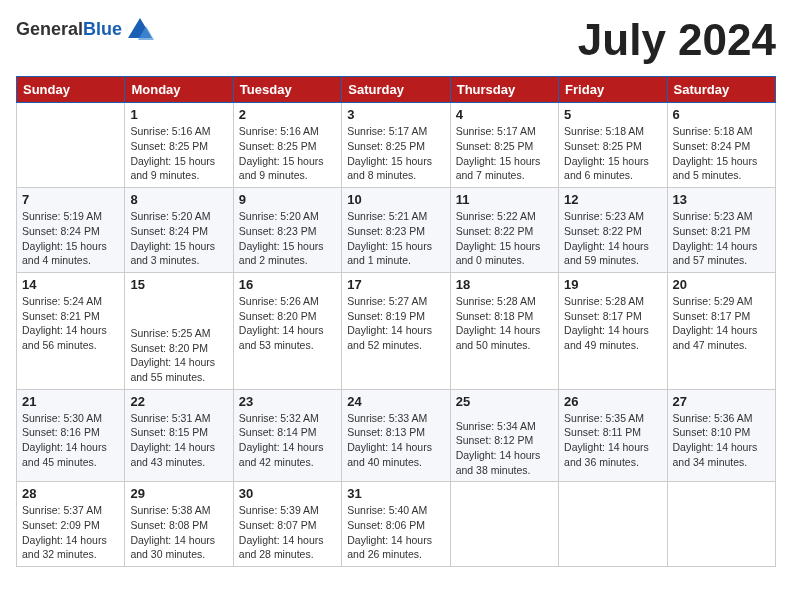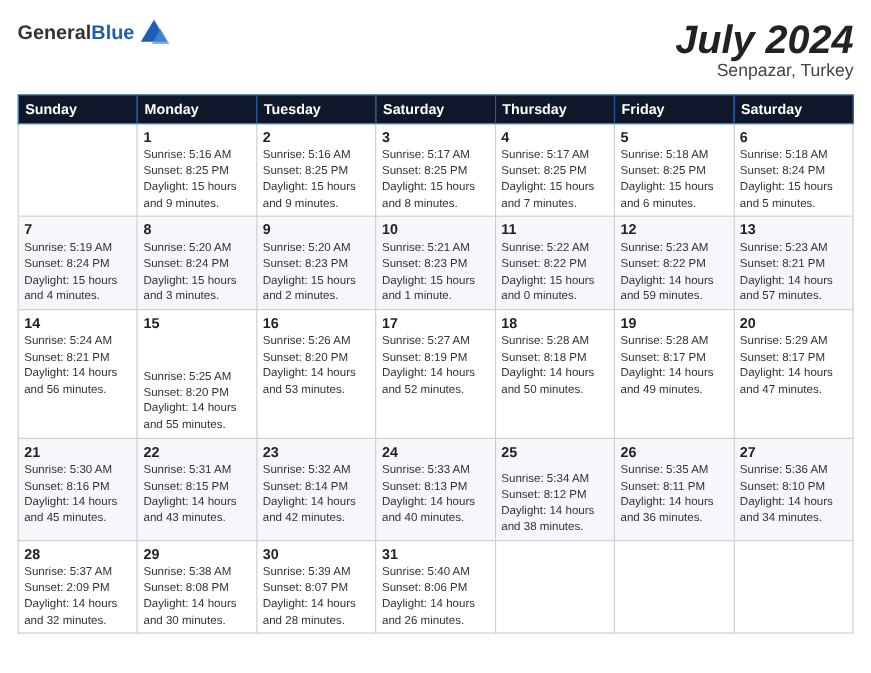--- a/index.html
+++ b/index.html
@@ -27,37 +27,36 @@
     }
     .logo-icon {
       width: 28px;
       height: 28px;
       margin-left: 4px;
     }
     .title-block {
       text-align: right;
     }
     .month-year {
-      font-size: 36px;
+      font-size: 44px;
       font-weight: bold;
       color: #222;
       line-height: 1.1;
-      font-style: italic;
     }
     .location {
       font-size: 16px;
       color: #444;
     }
     .calendar {
       width: 100%;
       border-collapse: collapse;
       font-size: 11px;
     }
     .calendar th {
-      background-color: #0f172a;
+      background-color: #b91c1c;
       color: #fff;
       text-align: left;
       padding: 5px 6px;
       font-size: 13px;
       font-weight: bold;
       border: 1px solid #1a5fb4;
     }
     .calendar td {
       vertical-align: top;
       border: 1px solid #ccc;
@@ -94,21 +93,20 @@
       <span style="font-size:18px;font-weight:bold;color:#333;">General</span>
       <span style="font-size:18px;font-weight:bold;color:#1a5fb4;">Blue</span>
     </div>
     <svg class="logo-icon" viewBox="0 0 28 28" xmlns="http://www.w3.org/2000/svg">
       <polygon points="14,2 26,22 2,22" fill="#1a5fb4"></polygon>
       <polygon points="20,10 28,24 12,24" fill="#4a90d9" opacity="0.7"></polygon>
     </svg>
   </div>
   <div class="title-block">
     <div class="month-year">July 2024</div>
-    <div class="location">Senpazar, Turkey</div>
   </div>
 </div>
 
 <table class="calendar">
   <thead>
     <tr>
         <th>Sunday</th>
         <th>Monday</th>
         <th>Tuesday</th>
         <th>Saturday</th>

